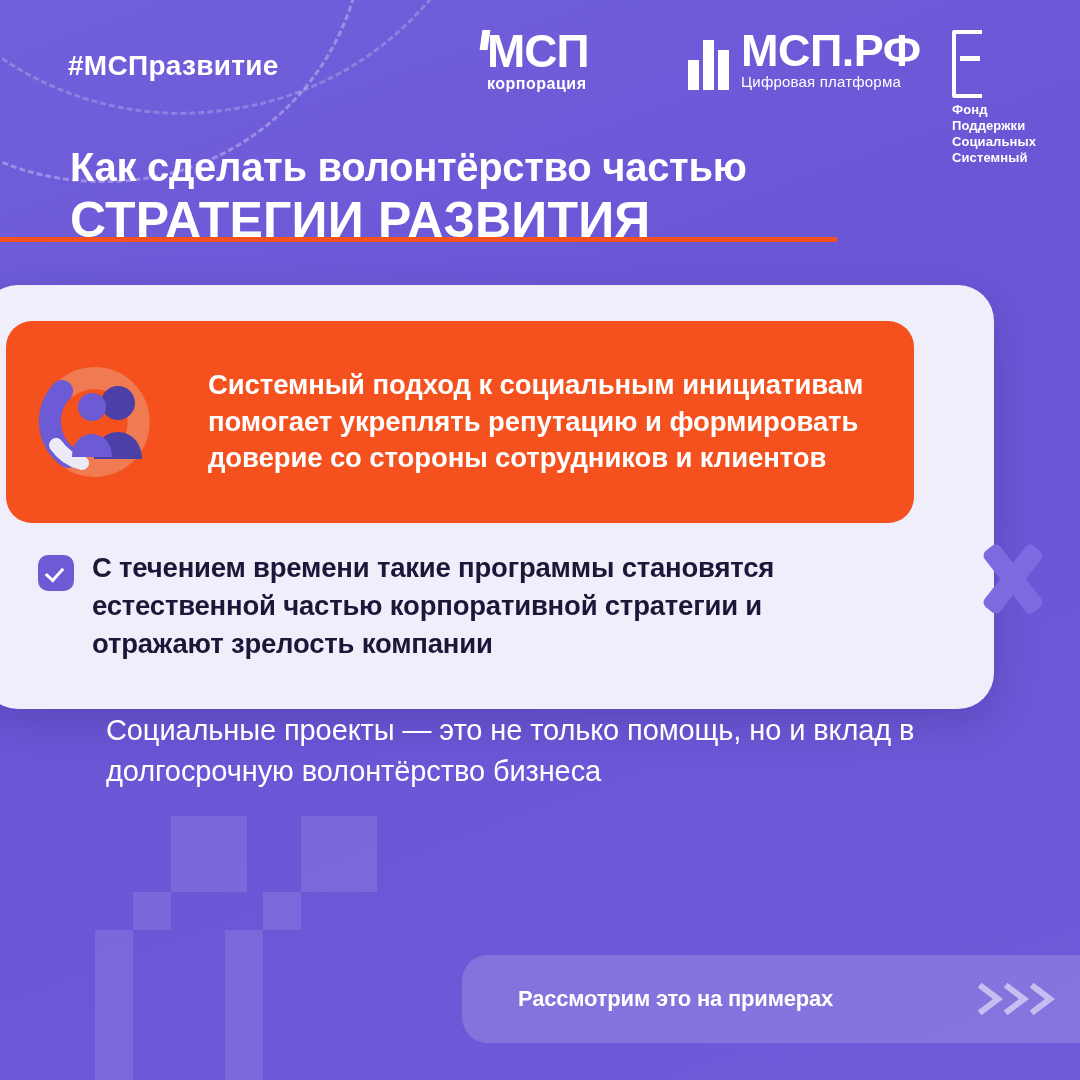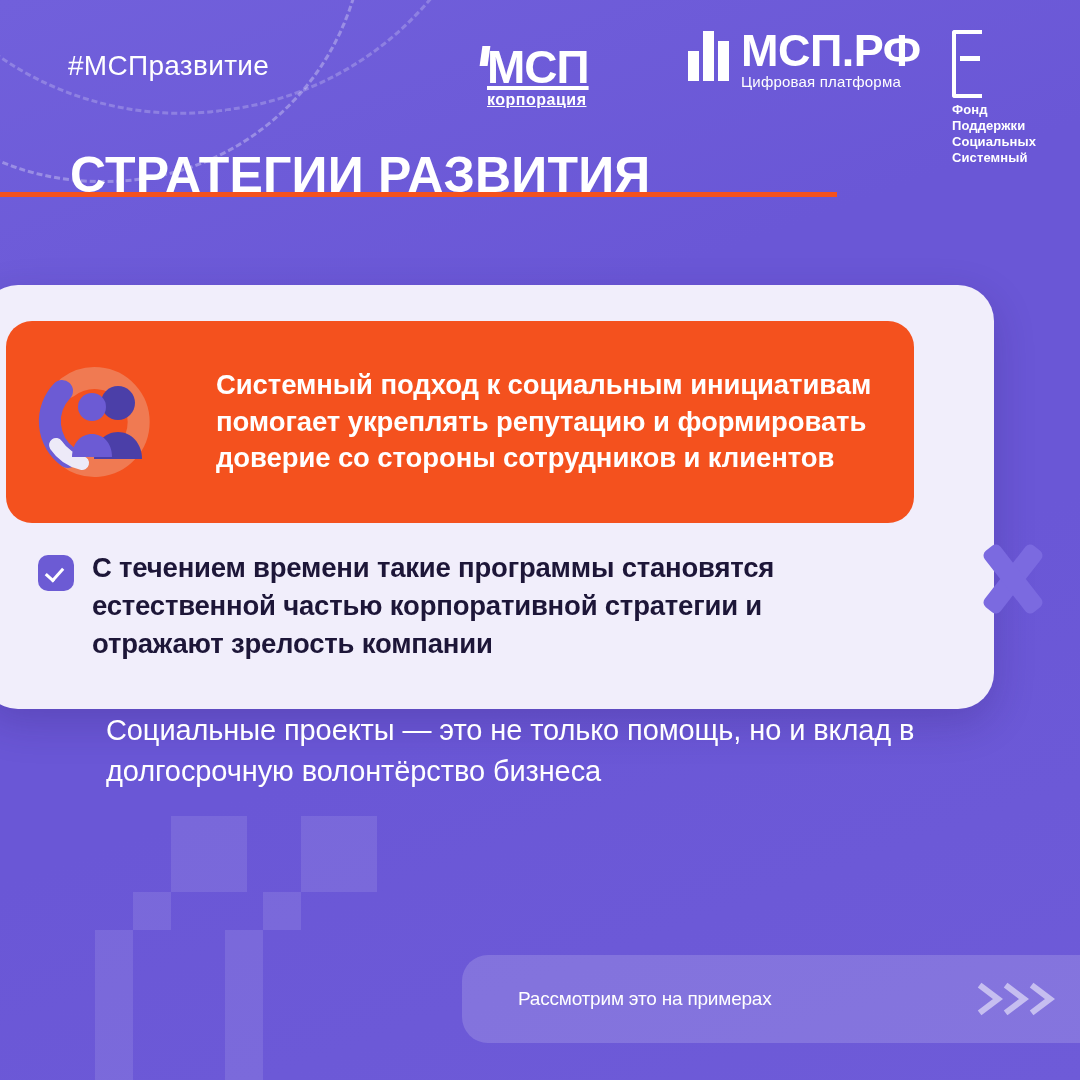--- a/index.html
+++ b/index.html
@@ -63,32 +63,31 @@
     position: absolute;
     top: 0; left: 0; right: 0;
     height: 120px;
   }
   .hashtag {
     position: absolute;
     left: 68px;
     top: 50px;
     color: #FFFFFF;
     font-size: 28px;
-    font-weight: 400;
+    font-weight: 700;
     letter-spacing: 0.3px;
   }
 
   .logo-msp {
     position: absolute;
     left: 487px;
-    top: 44px;
+    top: 28px;
     color: #fff;
     text-align: left;
     line-height: 1;
-    text-decoration: underline;
   }
   .logo-msp .big {
     font-size: 46px;
     font-weight: 800;
     letter-spacing: -1px;
     display: block;
   }
   .logo-msp .small {
     font-size: 16px;
     font-weight: 700;
@@ -104,21 +103,21 @@
     height: 20px;
     background: #fff;
     transform: skewX(-8deg);
   }
 
   .logo-rf {
     position: absolute;
     left: 688px;
     top: 28px;
     display: flex;
-    align-items: flex-start;
+    align-items: flex-end;
     gap: 12px;
   }
   .bars {
     display: flex;
     align-items: flex-end;
     gap: 4px;
     height: 50px;
     margin-top: 3px;
   }
   .bars span { display: block; background: #fff; width: 11px; }
@@ -229,21 +228,21 @@
     box-shadow: 0 14px 40px rgba(40,20,90,0.22);
     padding: 36px 0 34px 0;
   }
   .orange-box {
     margin: 0 80px 0 24px;
     background: #F4511E;
     border-radius: 26px;
     padding: 26px 30px 26px 26px;
     display: flex;
     align-items: center;
-    gap: 40px;
+    gap: 32px;
     min-height: 150px;
   }
   .people-icon {
     flex: 0 0 auto;
     width: 144px;
     height: 126px;
     position: relative;
   }
   .orange-text {
     color: #FFFFFF;
@@ -332,22 +331,22 @@
     background: rgba(255,255,255,0.16);
     border-radius: 26px 0 0 26px;
     display: flex;
     align-items: center;
     justify-content: space-between;
     padding: 0 42px 0 56px;
     box-sizing: border-box;
   }
   .cta-label {
     color: #FFFFFF;
-    font-size: 19px;
-    font-weight: 400;
+    font-size: 22px;
+    font-weight: 700;
     letter-spacing: -0.2px;
     text-align: center;
   }
   .chevrons {
     display: flex;
     gap: 2px;
     margin-left: 18px;
   }
 </style>
 </head>
@@ -408,20 +407,21 @@
       <div class="fund-text">
         <div>Фонд</div>
         <div>Поддержки</div>
         <div>Социальных</div>
         <div>Системный</div>
       </div>
     </div>
   </div>
 
   <div class="title-block">
+    <div class="title-line1">Как сделать волонтёрство частью</div>
     <div class="title-line2-wrap">
       <div class="title-underline"></div>
       <div class="title-line2">СТРАТЕГИИ РАЗВИТИЯ</div>
     </div>
   </div>
 
   <div class="card">
 
     <div class="orange-box">
       <div class="people-icon">

